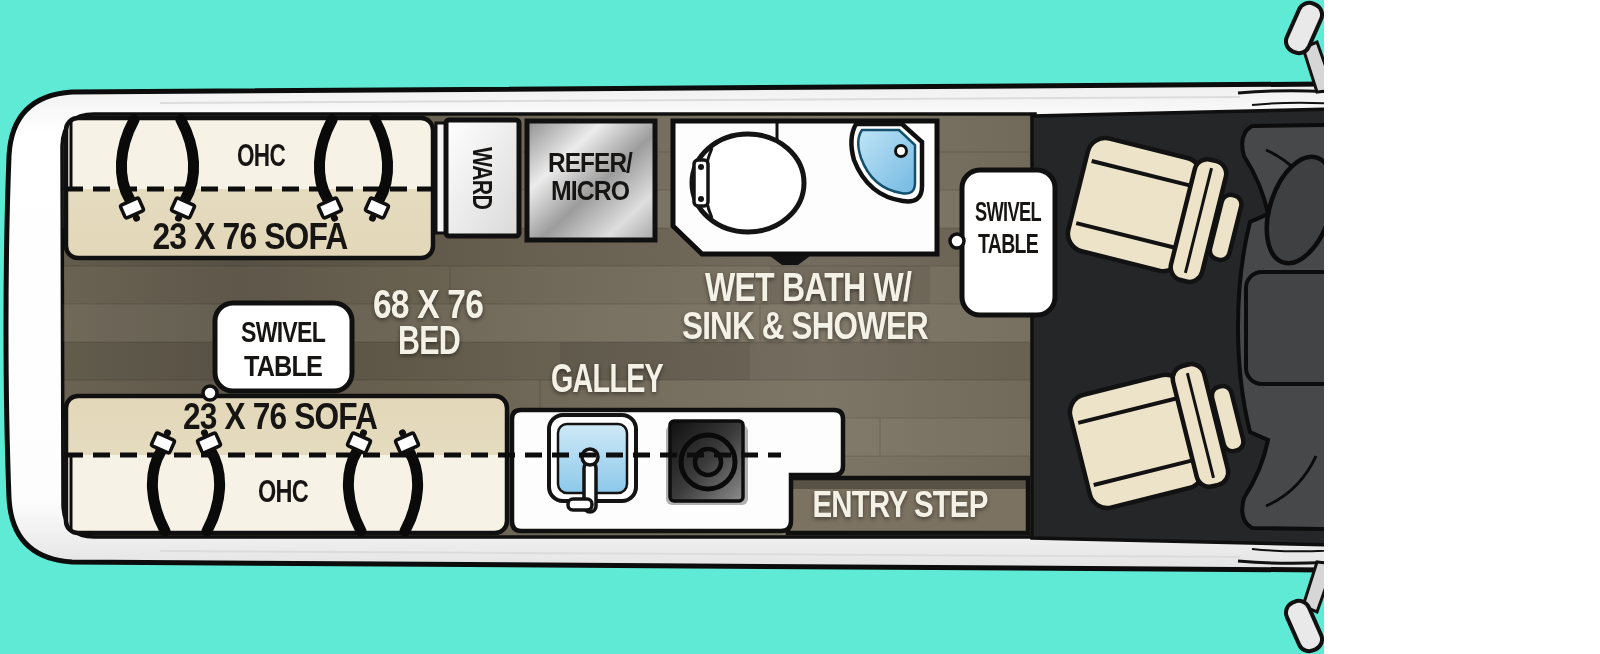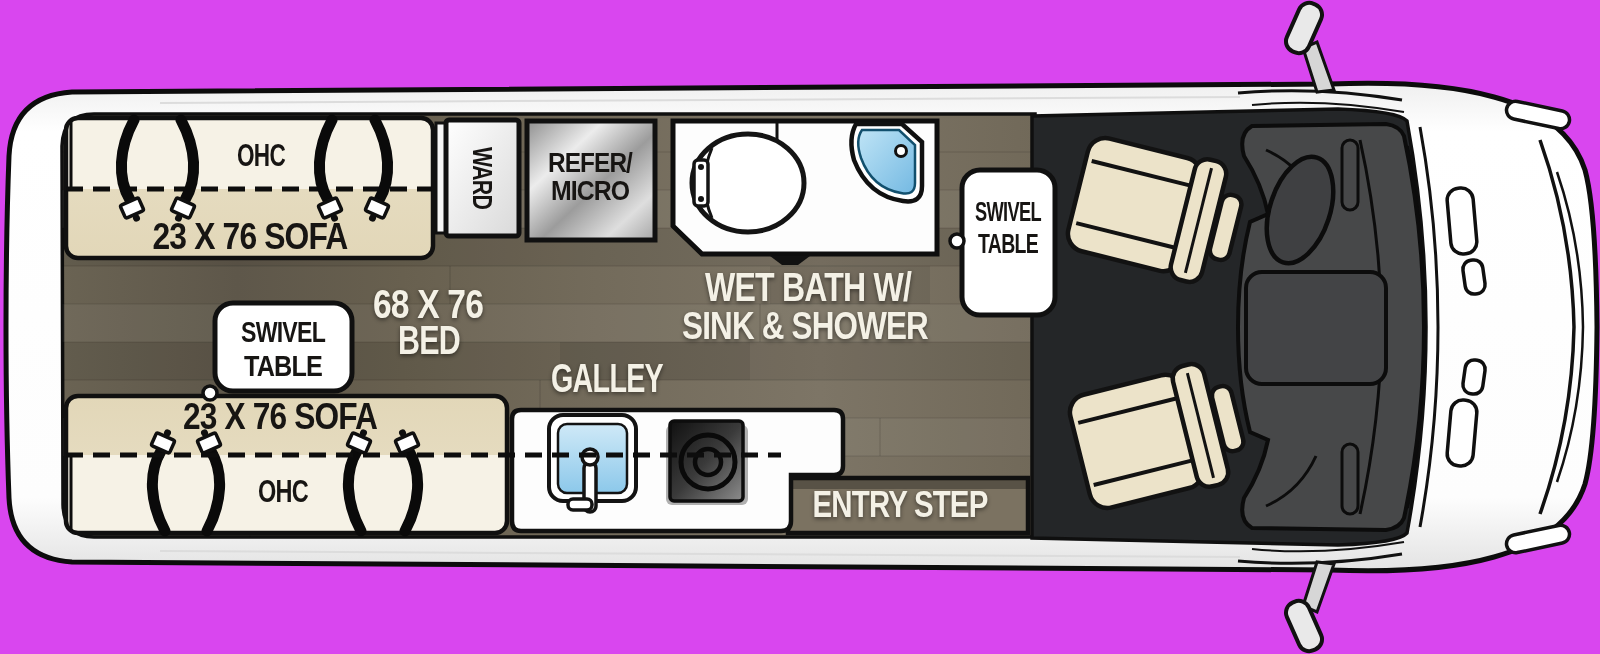--- a/index.html
+++ b/index.html
@@ -1,16 +1,16 @@
 <!DOCTYPE html>
 <html><head>
 <meta charset="utf-8">
 <style>
   html,body{margin:0;padding:0;background:#ffffff;}
-  .stage{position:relative;width:1600px;height:654px;background:#d946ef;overflow:hidden;
+  .stage{position:relative;width:1324px;height:654px;background:#5eead4;overflow:hidden;
          font-family:"Liberation Sans", sans-serif;}
   svg{display:block}
   .lbl{font-family:"Liberation Sans", sans-serif;font-weight:700;letter-spacing:-1px;}
   .lbl-black{fill:#171513;}
   .lbl-white{fill:#f4f1e6;filter:drop-shadow(0 2px 2px rgba(0,0,0,0.45));}
 </style>
 </head>
 <body>
 
 <div class="stage">

